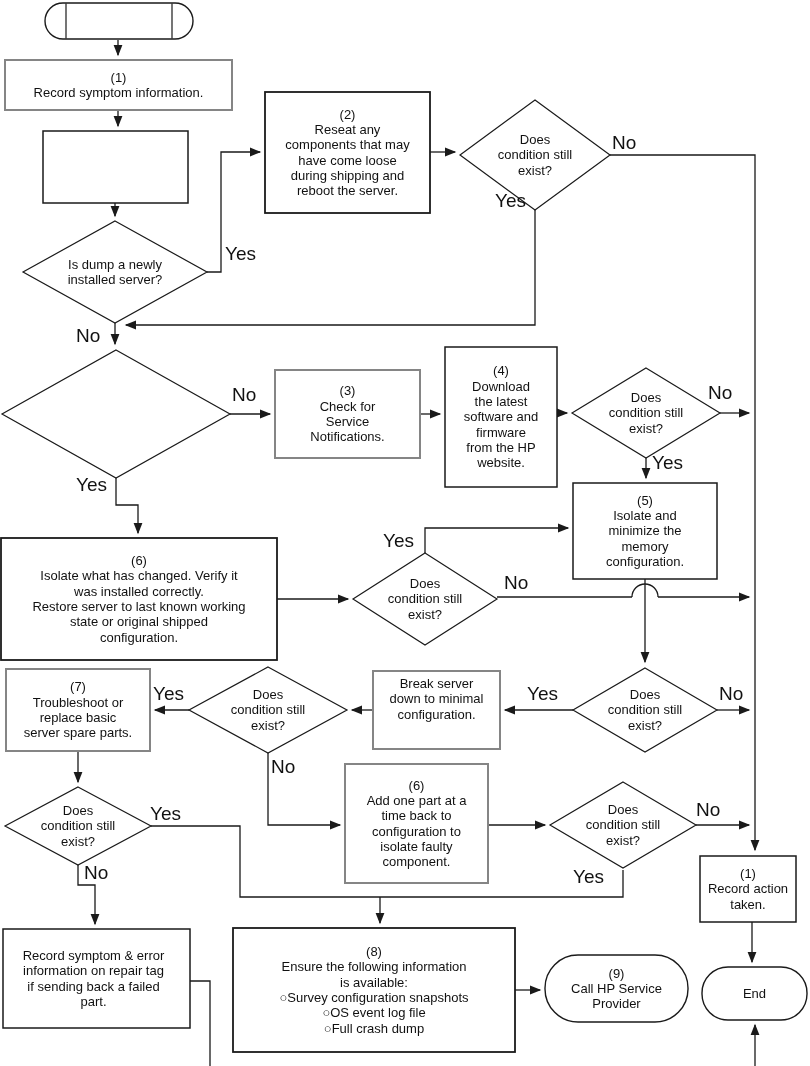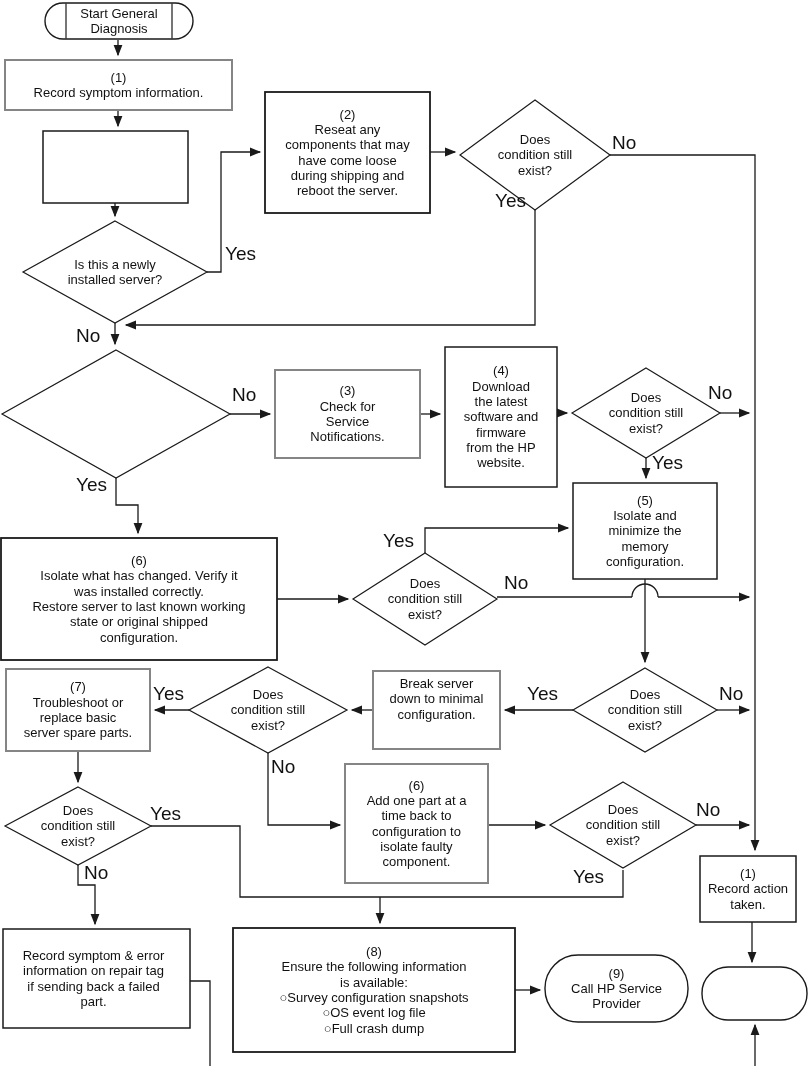--- a/index.html
+++ b/index.html
@@ -89,34 +89,32 @@
       <polygon points="116,350 230,414 116,478 2,414" stroke="#1a1a1a" stroke-width="1.2"></polygon>
       <polygon points="646,368 720,413 646,458 572,413" stroke="#1a1a1a" stroke-width="1.2"></polygon>
       <polygon points="425,553 497,599 425,645 353,599" stroke="#1a1a1a" stroke-width="1.2"></polygon>
       <polygon points="645,668 717,710 645,752 573,710" stroke="#1a1a1a" stroke-width="1.2"></polygon>
       <polygon points="268,667 347,710 268,753 189,710" stroke="#1a1a1a" stroke-width="1.2"></polygon>
       <polygon points="78,787 151,826 78,865 5,826" stroke="#1a1a1a" stroke-width="1.2"></polygon>
       <polygon points="623,782 696,825 623,868 550,825" stroke="#1a1a1a" stroke-width="1.2"></polygon>
     </g>
   </svg>
 
-  <div class="node-text" style="left:45px;top:3px;width:148px;height:36px">Start General
-Diagnosis</div>
   <div class="node-text" style="left:5px;top:60px;width:227px;height:50px">(1)
 Record symptom information.</div>
   <div class="node-text" style="left:265px;top:92px;width:165px;height:121px">(2)
 Reseat any
 components that may
 have come loose
 during shipping and
 reboot the server.</div>
   <div class="node-text" style="left:460px;top:105px;width:150px;height:100px">Does
 condition still
 exist?</div>
-  <div class="node-text" style="left:23px;top:226px;width:184px;height:92px">Is this a newly
+  <div class="node-text" style="left:23px;top:226px;width:184px;height:92px">Is dump a newly
 installed server?</div>
   <div class="node-text" style="left:275px;top:370px;width:145px;height:88px">(3)
 Check for
 Service
 Notifications.</div>
   <div class="node-text" style="left:445px;top:347px;width:112px;height:140px">(4)
 Download
 the latest
 software and
 firmware
@@ -169,20 +167,21 @@
 taken.</div>
   <div class="node-text" style="left:233px;top:928px;width:282px;height:124px">(8)
 Ensure the following information
 is available:
 ○Survey configuration snapshots
 ○OS event log file
 ○Full crash dump</div>
   <div class="node-text" style="left:545px;top:955px;width:143px;height:67px">(9)
 Call HP Service
 Provider</div>
+  <div class="node-text" style="left:702px;top:967px;width:105px;height:53px">End</div>
   <div class="node-text" style="left:3px;top:929px;width:181px;height:99px">Record symptom &amp; error
 information on repair tag
 if sending back a failed
 part.</div>
 
   <span class="lbl" style="left:225px;top:243px">Yes</span>
   <span class="lbl" style="left:76px;top:325px">No</span>
   <span class="lbl" style="left:612px;top:132px">No</span>
   <span class="lbl" style="left:495px;top:190px">Yes</span>
   <span class="lbl" style="left:232px;top:384px">No</span>

